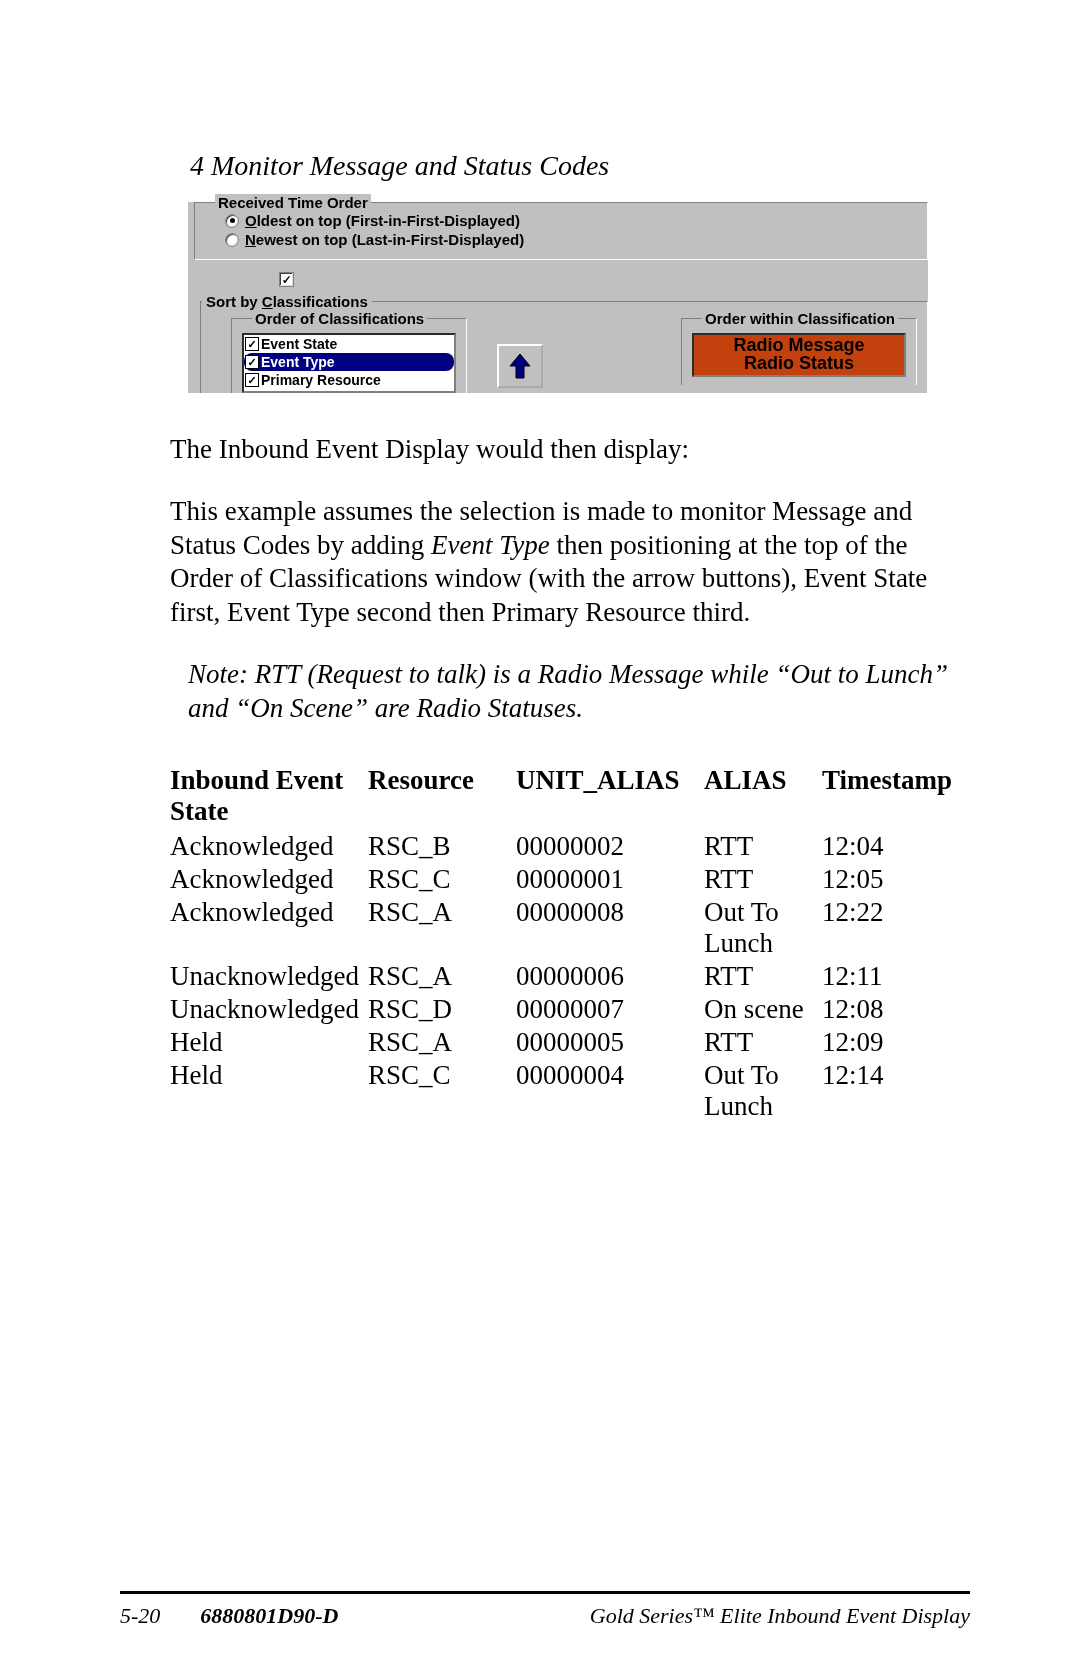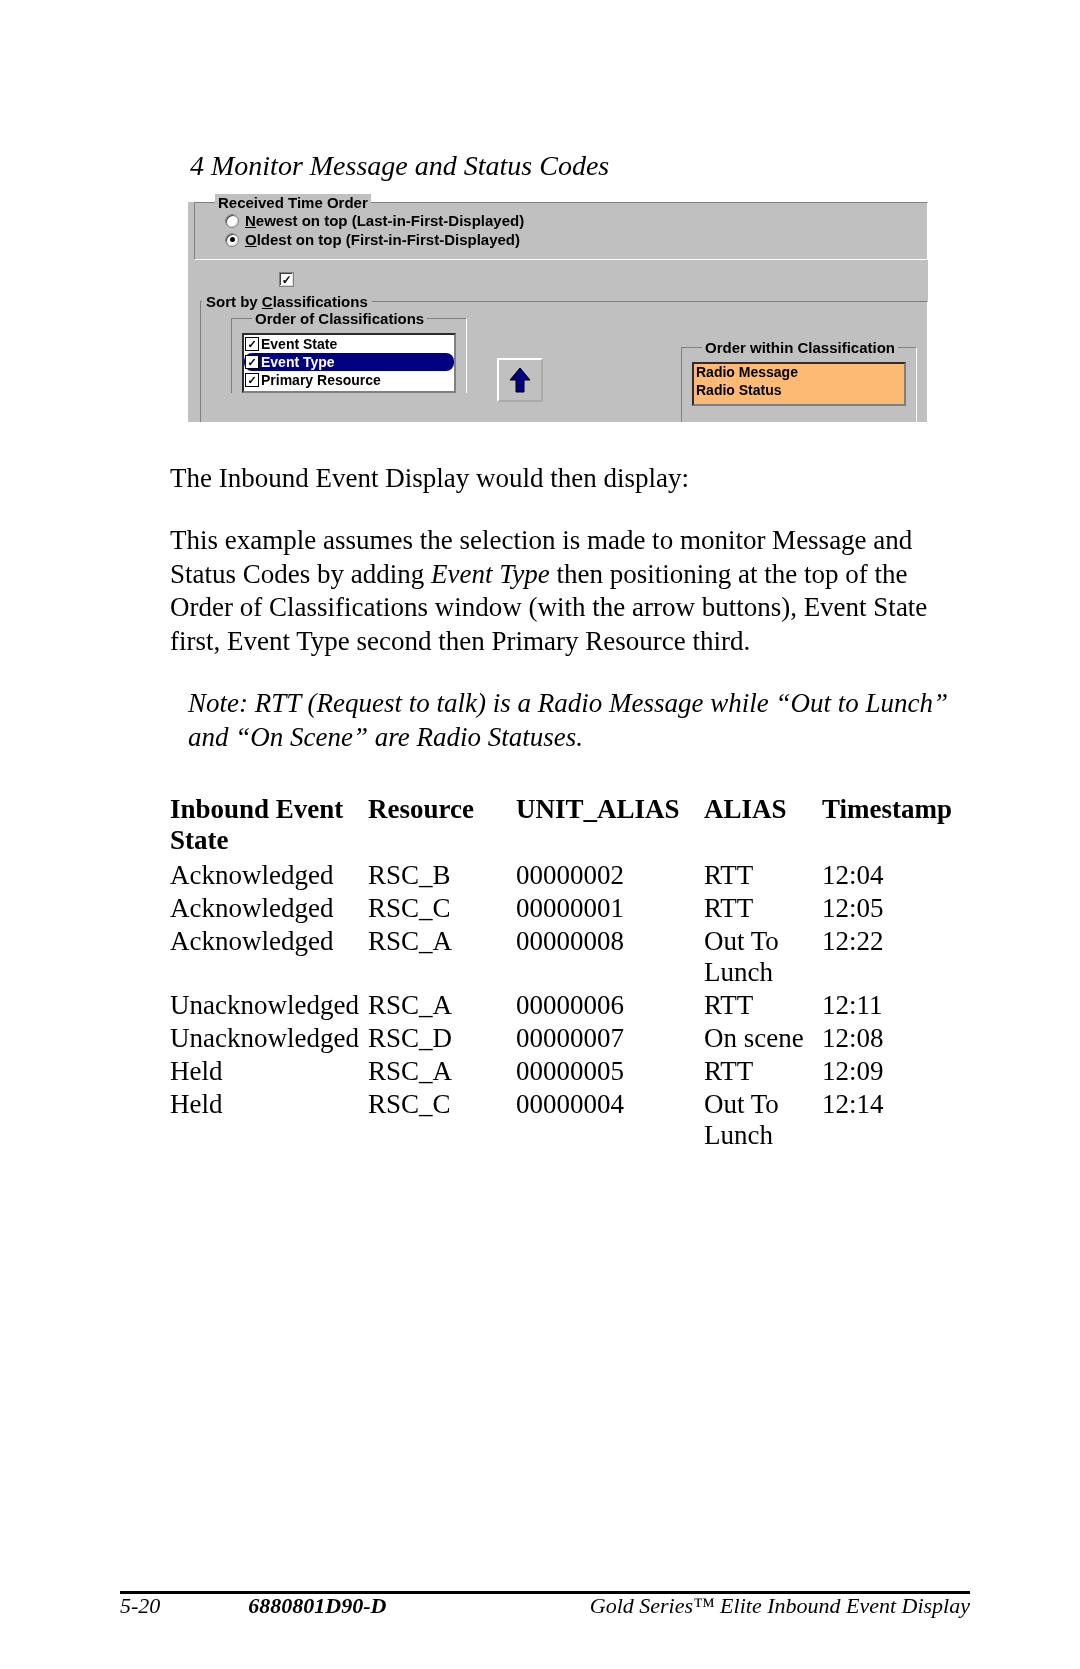--- a/index.html
+++ b/index.html
@@ -129,26 +129,27 @@
     width: 42px; height: 40px;
     background: #c0c0c0;
     border: 2px outset #fff;
     display:flex;align-items:center;justify-content:center;
     align-self: center;
     margin-top: 20px;
     margin-left: 10px;
   }
   .arrow-svg { width: 22px; height: 26px; }
   .listbox2 {
-    background: #fdba74;
+    background: #c2410c;
     border: 2px inset #808080;
     width: 210px;
     height: 40px;
-    font-size: 14px;
-    font-weight: bold;
+    font-size: 18px;
+    font-weight: bold;
+    text-align: center;
   }
   .li2 { height: 18px; padding: 0 2px; }
   
   .body-text {
     font-size: 27px;
     line-height: 1.25;
     margin-bottom: 28px;
   }
   .body-text .ital { font-style: italic; }
   .note-text {
@@ -183,49 +184,49 @@
   
   .footer-rule {
     position: absolute;
     left: 120px; right: 110px;
     bottom: 75px;
     border-top: 3px solid #000;
   }
   .footer {
     position: absolute;
     left: 120px; right: 110px;
-    bottom: 50px;
+    bottom: 40px;
     display: flex;
     font-size: 22px;
     font-style: italic;
-    gap: 88px;
+    gap: 40px;
     text-align: right;
   }
   .footer .doc { font-weight: bold; }
   .footer .right { margin-left: auto; }
 </style>
 </head>
 <body>
 
 <div class="page">
 
   <div class="heading">4  Monitor Message and Status Codes</div>
 
   <div class="ui-shot">
 
     <div class="groupbox" style="margin-top:4px;">
       <span class="groupbox-title">Received Time Order</span>
 
       <div class="radio-row">
+        <span class="radio-dot on"></span>
+        <span><span class="underline-letter">O</span><span>ldest on top (First-in-First-Displayed)</span></span>
+      </div>
+      <div class="radio-row">
         <span class="radio-dot"></span>
         <span><span class="underline-letter">N</span><span>ewest on top (Last-in-First-Displayed)</span></span>
-      </div>
-      <div class="radio-row">
-        <span class="radio-dot on"></span>
-        <span><span class="underline-letter">O</span><span>ldest on top (First-in-First-Displayed)</span></span>
       </div>
     </div>
 
     <div style="position:relative; padding: 6px 0 0 6px;">
       <div class="check-row" style="position:relative; z-index:2; margin-left:8px; background:#c0c0c0; width:fit-content; padding:0 4px;flex-direction:column;">
         <span class="checkbox on"></span>
         <span><span>Sort by </span><span class="underline-letter">C</span><span>lassifications</span></span>
       </div>
 
       <div class="groupbox" style="margin-top:-9px; padding:16px 10px 0 30px; border-bottom:none;">
@@ -247,21 +248,21 @@
               </div>
             </div>
           </div>
 
           <div class="arrow-btn">
             <svg class="arrow-svg" viewBox="0 0 22 26">
               <path d="M11 1 L21 13 L15 13 L15 25 L7 25 L7 13 L1 13 Z" fill="#000080" stroke="#000" stroke-width="1"></path>
             </svg>
           </div>
 
-          <div class="sub-group" style="border-bottom:none; margin-left:auto; padding-bottom:16px;margin-top:29px;">
+          <div class="sub-group" style="border-bottom:none; margin-left:auto; padding-bottom:8px;">
             <span class="groupbox-title">Order within Classification</span>
             <div class="listbox2">
               <div class="li2">Radio Message</div>
               <div class="li2">Radio Status</div>
             </div>
           </div>
         </div>
       </div>
     </div>
   </div>

